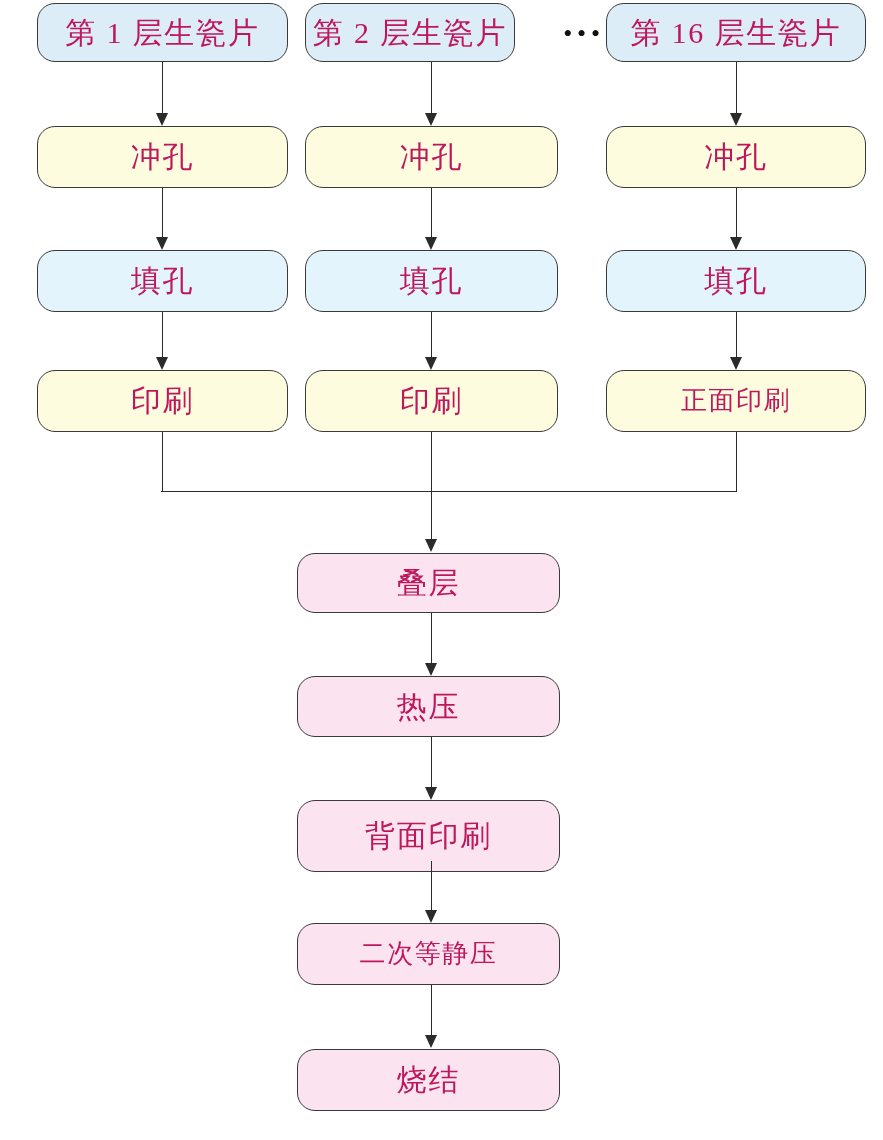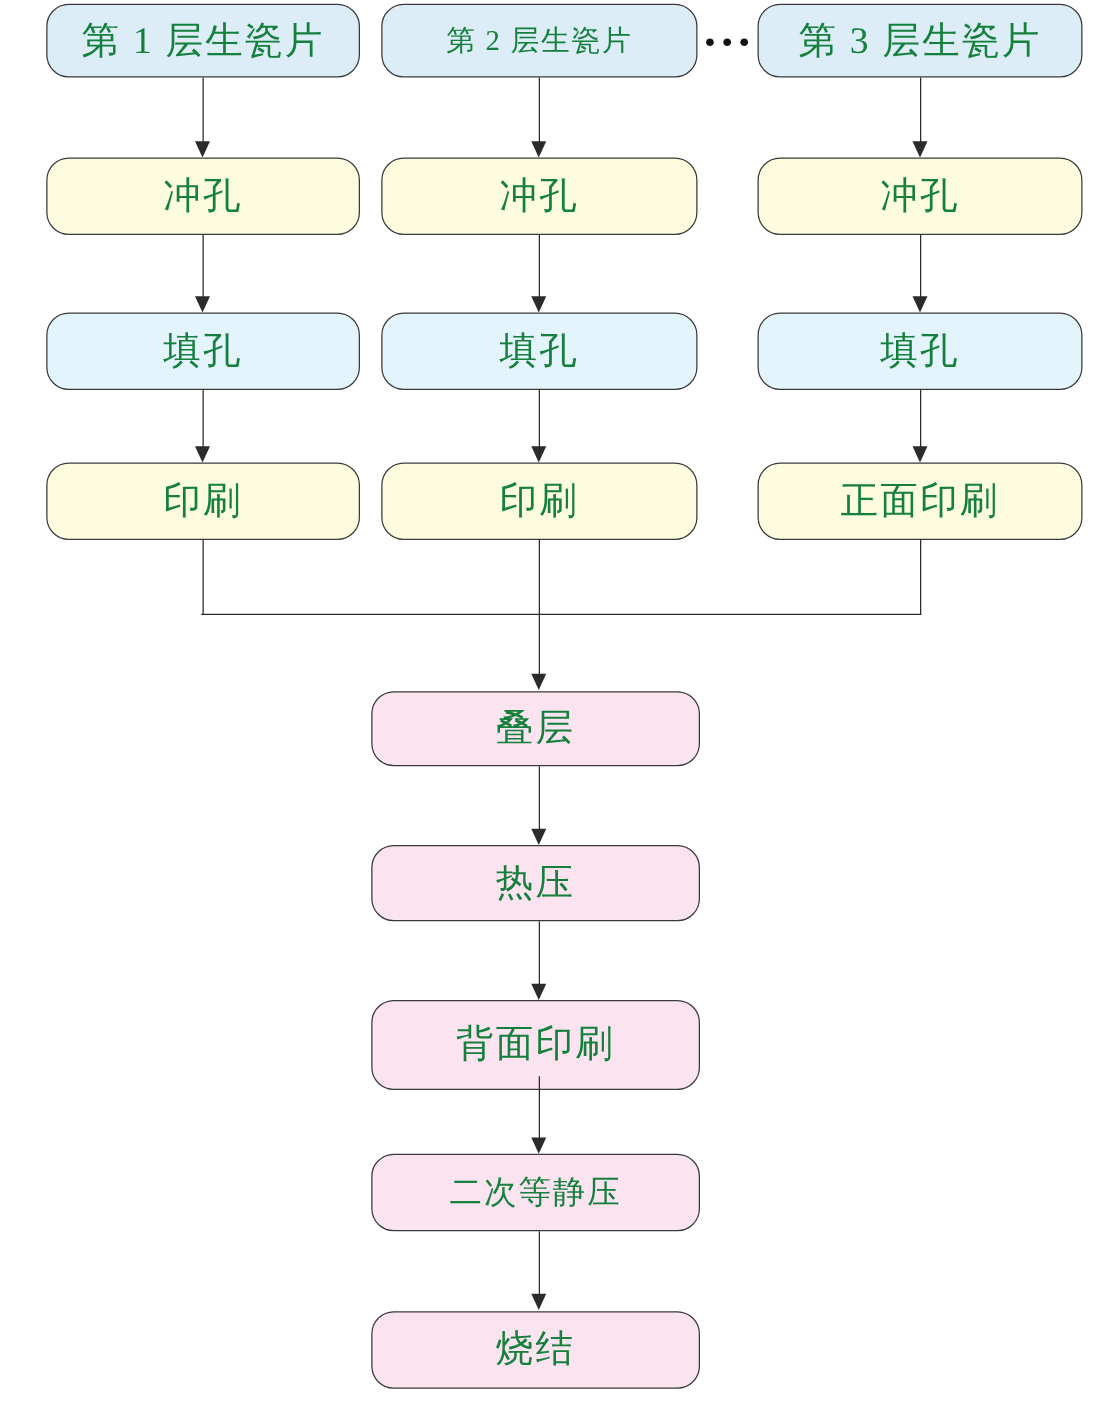--- a/index.html
+++ b/index.html
@@ -20,21 +20,21 @@
   }
   
   .node {
     position: absolute;
     box-sizing: border-box;
     border: 1.4px solid #3a3a3a;
     border-radius: 18px;
     display: flex;
     align-items: center;
     justify-content: center;
-    color: #15803d;
+    color: #be185d;
     font-family: "Liberation Serif", "DejaVu Serif", serif;
     letter-spacing: 0.06em;
     line-height: 1;
     white-space: nowrap;
     user-select: none;
   }
   .node.blue-dark { background: #dcedf7; }
   .node.cream     { background: #fdfcdf; }
   .node.blue-lite { background: #e3f4fc; justify-content: center; }
   .node.pink      { background: #fbe3ef; }
@@ -93,21 +93,21 @@
     <span class="cap">填孔</span>
   </div>
 
   <div class="vline" style="left:162px; top:312px; height:46px;"></div>
   <div class="arrowhead" style="left:155.5px; top:357px;"></div>
 
   <div class="node cream" style="left:37px; top:370px; width:251px; height:62px; font-size:30px;">
     <span class="cap">印刷</span>
   </div>
 
-  <div class="node blue-dark" style="left:305px; top:3px; width:253px; height:59px; font-size:23px;">
+  <div class="node blue-dark" style="left:305px; top:3px; width:210px; height:59px; font-size:30px;">
     <span class="cap">第 2 层生瓷片</span>
   </div>
 
   <div class="vline" style="left:431px; top:62px; height:52px;"></div>
   <div class="arrowhead" style="left:424.5px; top:113px;"></div>
 
   <div class="node cream" style="left:305px; top:126px; width:253px; height:62px; font-size:30px;">
     <span class="cap">冲孔</span>
   </div>
 
@@ -121,41 +121,41 @@
   <div class="vline" style="left:431px; top:312px; height:46px;"></div>
   <div class="arrowhead" style="left:424.5px; top:357px;"></div>
 
   <div class="node cream" style="left:305px; top:370px; width:253px; height:62px; font-size:30px;">
     <span class="cap">印刷</span>
   </div>
 
   <div class="ellipsis" style="left:564px; top:22px; width:40px; height:24px; font-size:26px; display:flex; align-items:center; justify-content:center;">•••</div>
 
   <div class="node blue-dark" style="left:606px; top:3px; width:260px; height:59px; font-size:30px;">
-    <span class="cap">第 3 层生瓷片</span>
+    <span class="cap">第 16 层生瓷片</span>
   </div>
 
   <div class="vline" style="left:736px; top:62px; height:52px;"></div>
   <div class="arrowhead" style="left:729.5px; top:113px;"></div>
 
   <div class="node cream" style="left:606px; top:126px; width:260px; height:62px; font-size:30px;">
     <span class="cap">冲孔</span>
   </div>
 
   <div class="vline" style="left:736px; top:188px; height:50px;"></div>
   <div class="arrowhead" style="left:729.5px; top:237px;"></div>
 
   <div class="node blue-lite" style="left:606px; top:250px; width:260px; height:62px; font-size:30px;">
     <span class="cap">填孔</span>
   </div>
 
   <div class="vline" style="left:736px; top:312px; height:46px;"></div>
   <div class="arrowhead" style="left:729.5px; top:357px;"></div>
 
-  <div class="node cream" style="left:606px; top:370px; width:260px; height:62px; font-size:30px;">
+  <div class="node cream" style="left:606px; top:370px; width:260px; height:62px; font-size:26px;">
     <span class="cap">正面印刷</span>
   </div>
 
   <div class="vline" style="left:162px; top:432px; height:60px;"></div>
   <div class="vline" style="left:736px; top:432px; height:60px;"></div>
   <div class="hline" style="left:161px; top:491px; width:576px;"></div>
   <div class="vline" style="left:431px; top:432px; height:108px;"></div>
   <div class="arrowhead" style="left:424.5px; top:539px;"></div>
 
   <div class="node pink" style="left:297px; top:553px; width:263px; height:60px; font-size:30px;">

